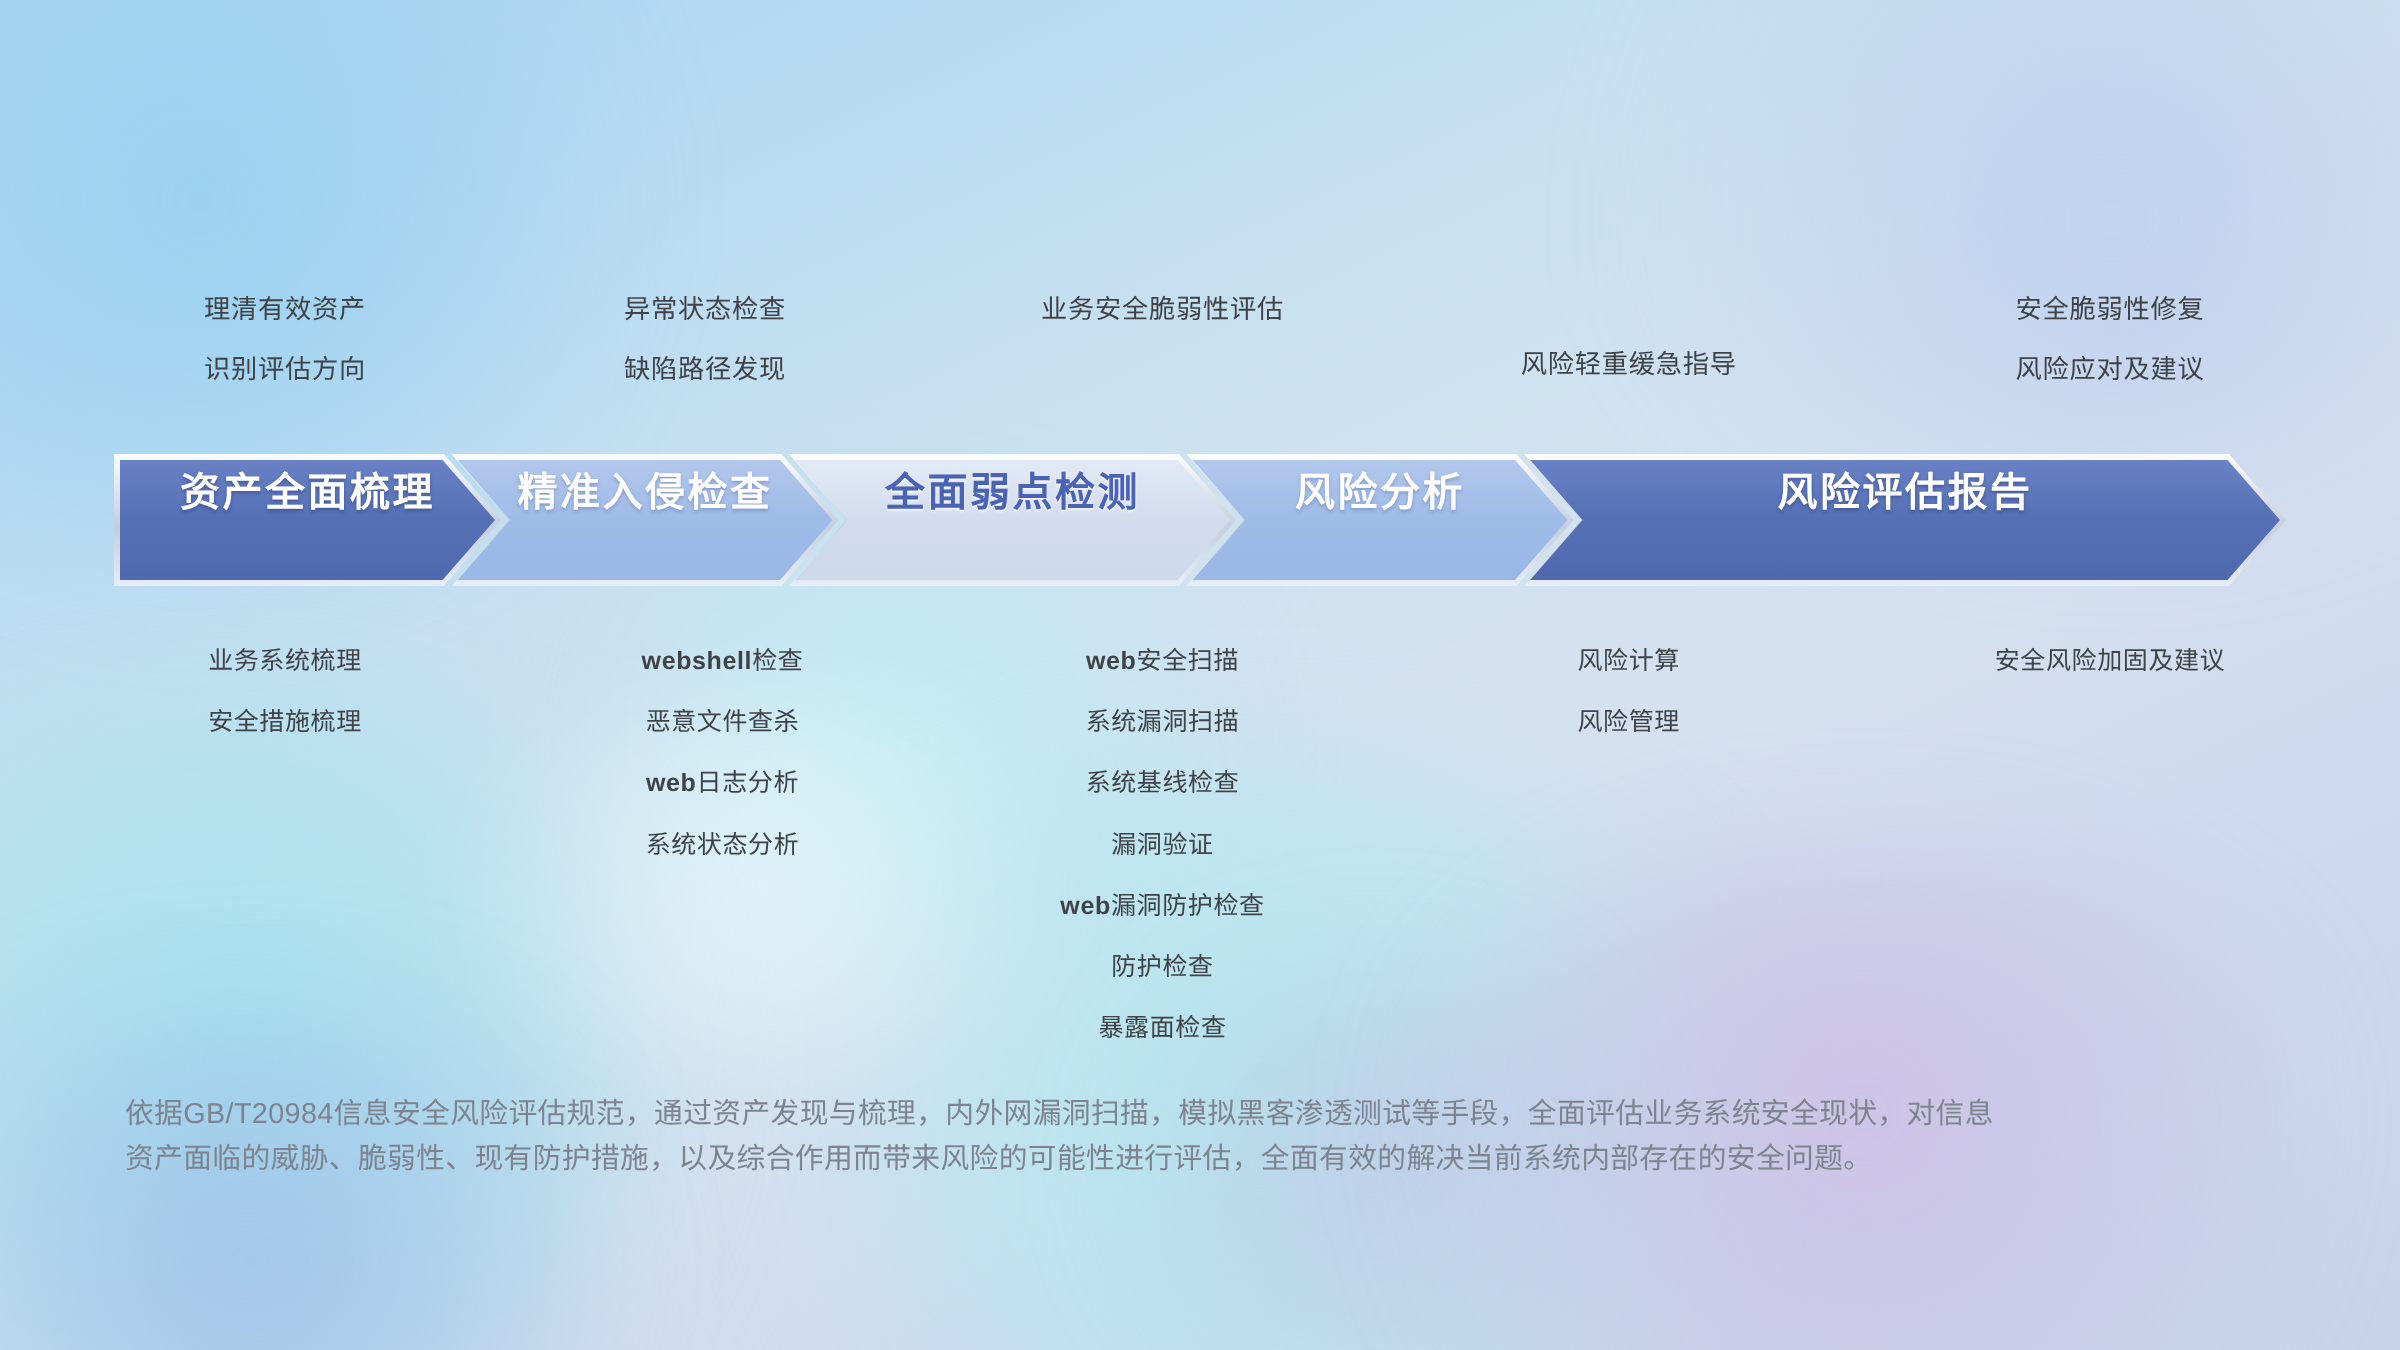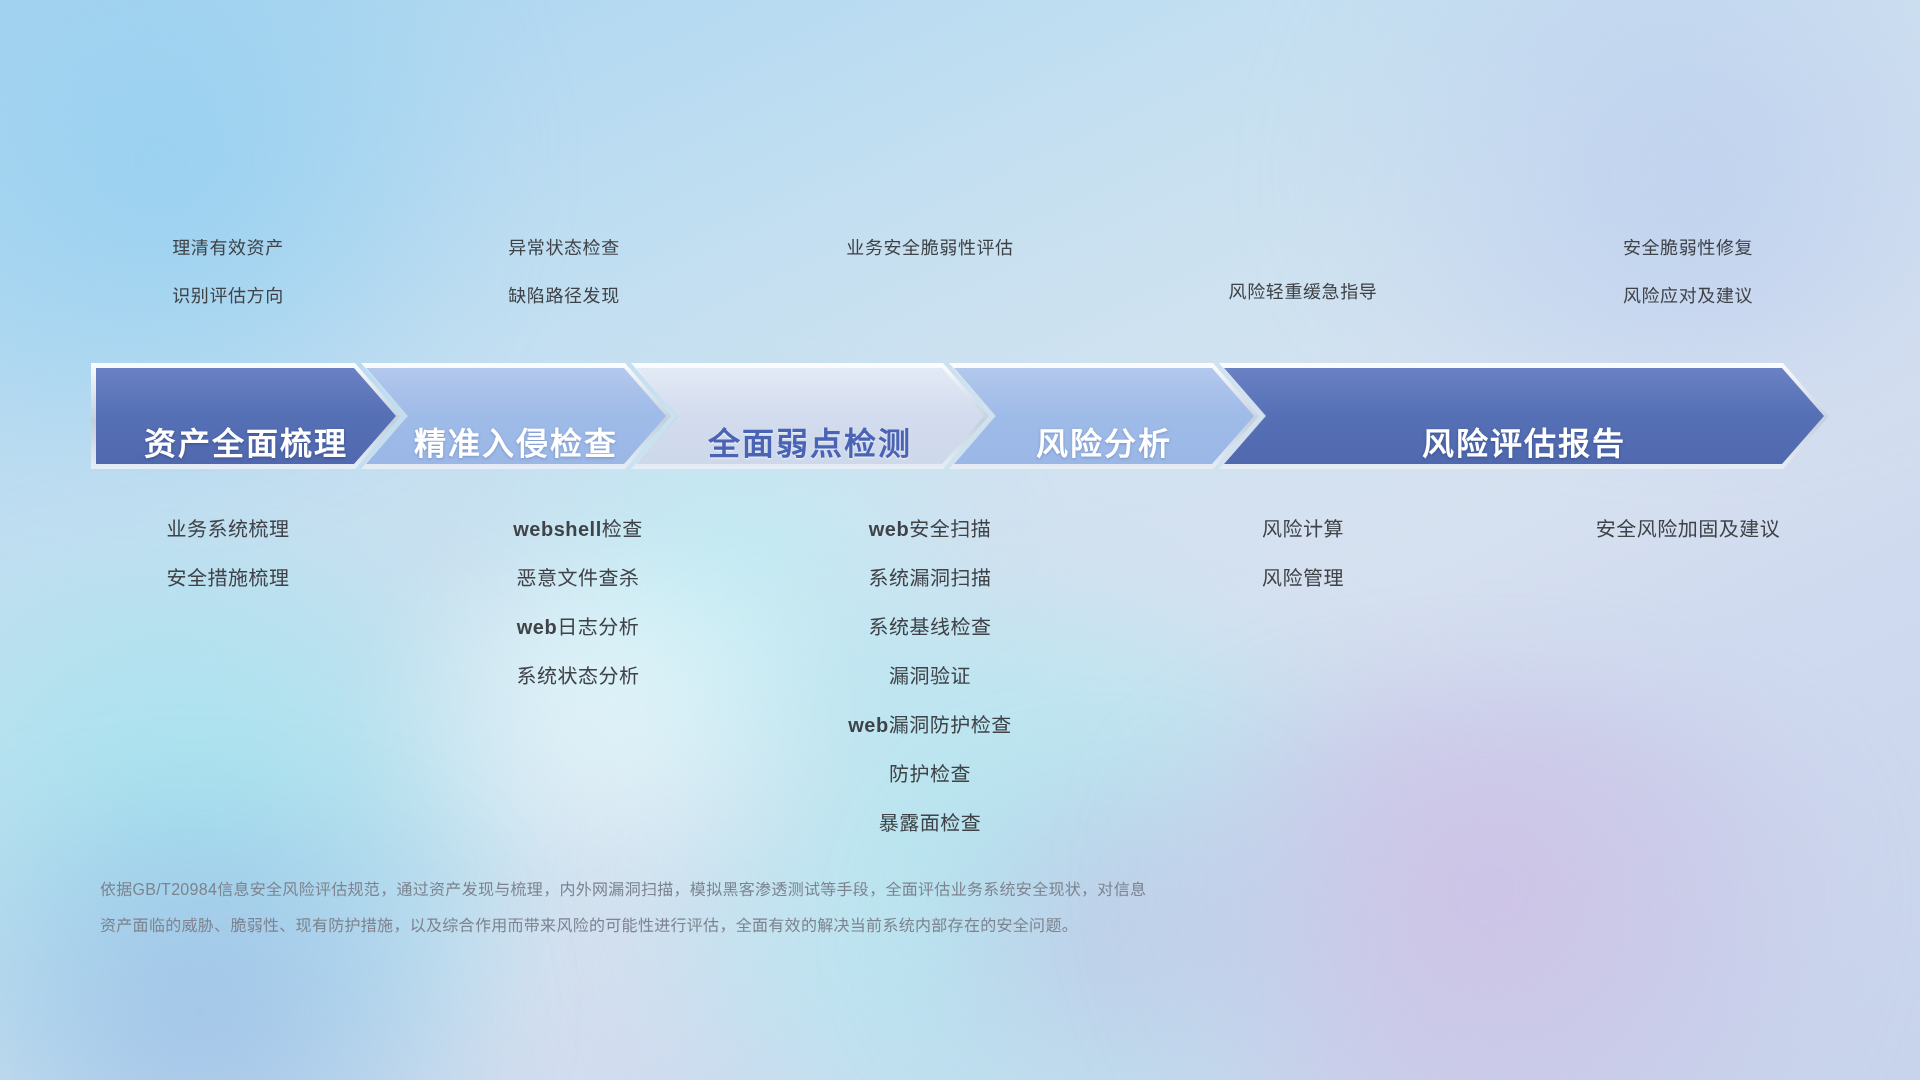--- a/index.html
+++ b/index.html
@@ -88,40 +88,40 @@
     width: 1920px;
     display: flex;
   }
   .top-col {
     display: flex;
     flex-direction: column;
     align-items: center;
     gap: 8px;
   }
   .top-col .line {
-    font-size: 18px;
+    font-size: 21px;
     line-height: 40px;
     color: #3f4348;
     letter-spacing: 0.6px;
     white-space: nowrap;
   }
 
   
   .band {
     position: absolute;
     left: 0; top: 368px;
     width: 1920px;
     height: 96px;
   }
   .chev {
     position: absolute;
     top: 0;
     height: 96px;
     display: flex;
-    align-items: flex-end;
+    align-items: flex-start;
     justify-content: center;
     box-sizing: border-box;
   }
   .chev .shape {
     position: absolute;
     inset: 0;
     -webkit-clip-path: polygon(0 0, calc(100% - 42px) 0, 100% 50%, calc(100% - 42px) 100%, 0 100%);
     clip-path: polygon(0 0, calc(100% - 42px) 0, 100% 50%, calc(100% - 42px) 100%, 0 100%);
   }
   .chev.notched .shape {
@@ -182,21 +182,21 @@
     white-space: nowrap;
   }
   .bot-col .line b { font-weight: bold; }
 
   
   .footer {
     position: absolute;
     left: 100px;
     top: 872px;
     width: 1560px;
-    font-size: 16px;
+    font-size: 23px;
     line-height: 36px;
     color: #7d8490;
     letter-spacing: 0.3px;
   }
   .footer .frow { white-space: nowrap; }
 </style>
 </head>
 <body>
 
 <div id="stage">

